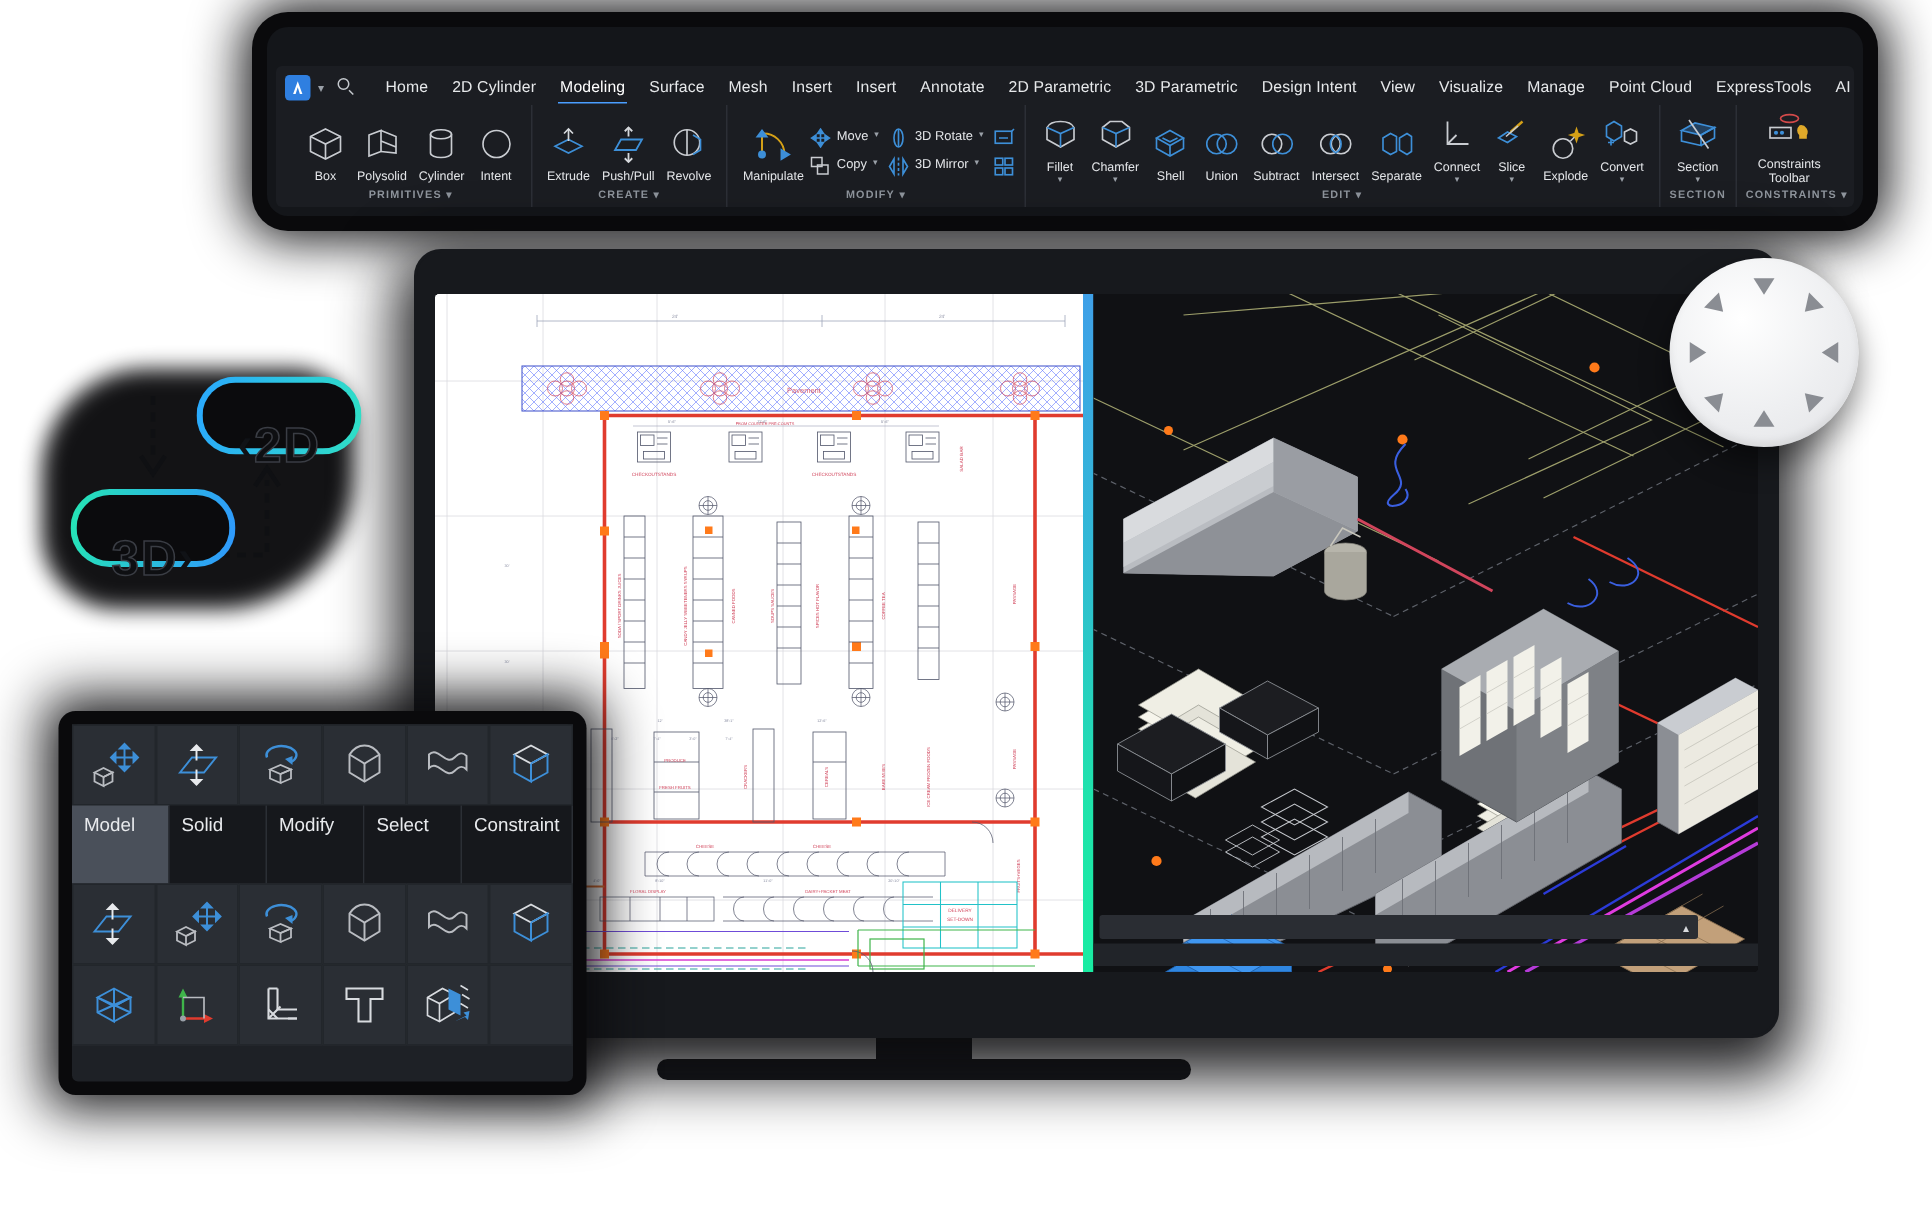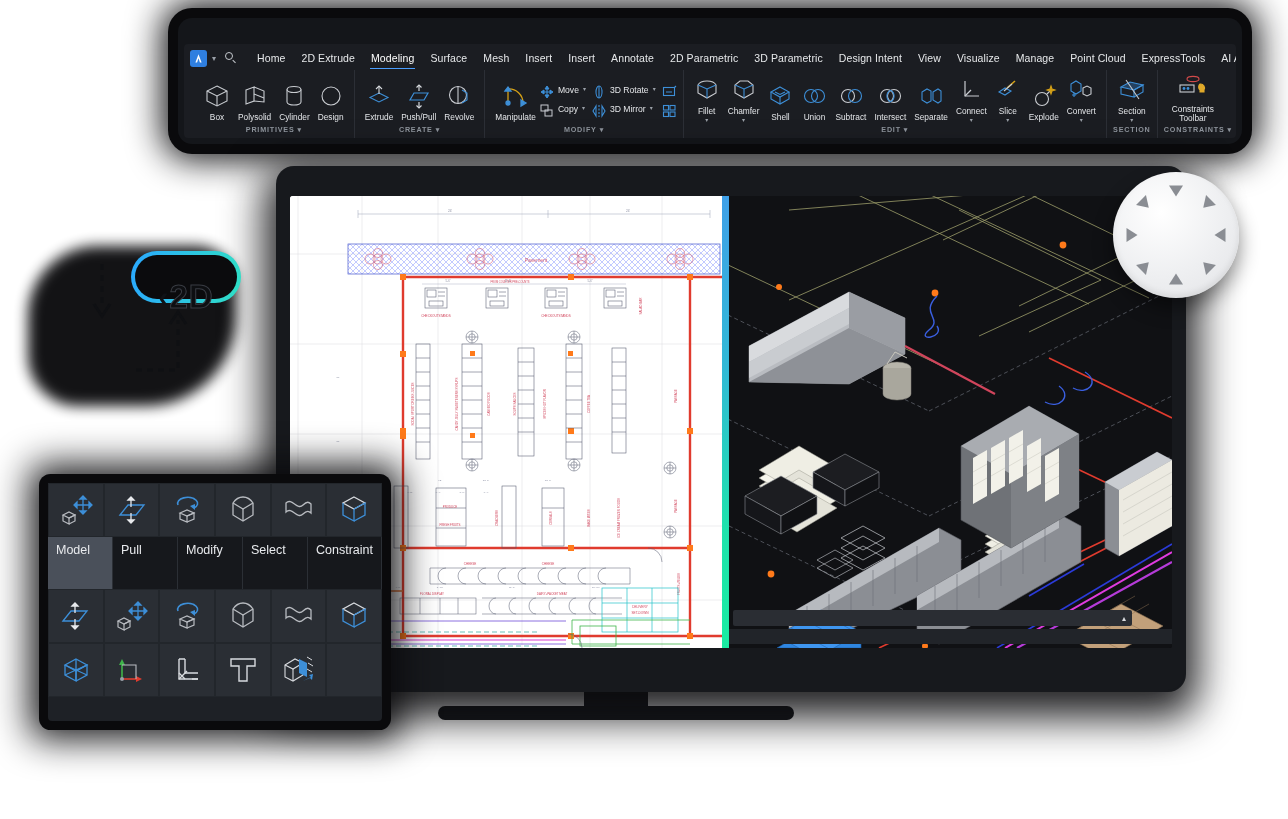--- a/index.html
+++ b/index.html
@@ -151,21 +151,21 @@
           <svg width="11" height="11" viewBox="0 0 11 11">
               <path d="M5.5 1.2 L8.6 9.6 L6.9 9.6 L5.5 5.2 L4.1 9.6 L2.4 9.6 Z" fill="#fff"></path>
             </svg>
         </div>
         <div class="caret-sm">▾</div>
         <div class="searchicon">
             <i></i>
             <b></b>
           </div>
         <div class="mitem">Home</div>
-        <div class="mitem">2D Extrude</div>
+        <div class="mitem">2D Cylinder</div>
         <div class="mitem active">Modeling</div>
         <div class="mitem">Surface</div>
         <div class="mitem">Mesh</div>
         <div class="mitem">Insert</div>
         <div class="mitem">Insert</div>
         <div class="mitem">Annotate</div>
         <div class="mitem">2D Parametric</div>
         <div class="mitem">3D Parametric</div>
         <div class="mitem">Design Intent</div>
         <div class="mitem">View</div>
@@ -210,21 +210,21 @@
                 </svg>
               </div>
               <div class="tx">Cylinder</div>
             </div>
             <div class="btn">
               <div class="ic">
                 <svg width="26" height="26" viewBox="0 0 26 26" fill="none" stroke="#c9ccd1" stroke-width="1.1">
                   <circle cx="13" cy="13" r="9"></circle>
                 </svg>
               </div>
-              <div class="tx">Design</div>
+              <div class="tx">Intent</div>
             </div>
           </div>
           <div class="rlabel">
             <span>PRIMITIVES</span><span class="dd">▾</span>
           </div>
         </div>
 
         <div class="rgroup">
           <div class="rrow">
             <div class="btn">
@@ -1020,20 +1020,24 @@
     </g>
     <path d="M14 46 L22 58 L30 46" fill="none" stroke="#0f1013" stroke-width="3"></path>
     <path d="M90 66 L98 54 L106 66" fill="none" stroke="#0f1013" stroke-width="3"></path>
     <path d="M56 112 L96 112" stroke="#0f1013" stroke-width="3" stroke-dasharray="6 5" fill="none"></path>
   </svg>
 
   <div class="pill" id="pill2d">
     <span class="chev">‹</span>
     <span>2D</span>
   </div>
+  <div class="pill" id="pill3d">
+    <span>3D</span>
+    <span class="chev">›</span>
+  </div>
 
   <div id="solidface">
 
     <div class="sf-grid">
       <div class="sf-cell">
         <svg width="38" height="38" viewBox="0 0 38 38" fill="none">
           <g stroke="#b9bcc1" stroke-width="1.2">
               <path d="M6 24 L12 21 L18 24 L12 27 Z"></path>
               <path d="M6 24 V30 L12 33 V27"></path>
               <path d="M12 27 L18 24 V30 L12 33"></path>
@@ -1085,21 +1089,21 @@
         <svg width="38" height="38" viewBox="0 0 38 38" fill="none">
           <path d="M19 6 L30 12 L19 18 L8 12 Z" stroke="#d8dbdf" stroke-width="1.3"></path>
           <path d="M8 12 V24 L19 30 V18" stroke="#3d8fd8" stroke-width="1.3"></path>
           <path d="M19 18 L30 12 V24 L19 30" stroke="#3d8fd8" stroke-width="1.3"></path>
         </svg>
       </div>
     </div>
 
     <div class="sf-tabs">
       <div class="sf-tab sel">Model</div>
-      <div class="sf-tab">Pull</div>
+      <div class="sf-tab">Solid</div>
       <div class="sf-tab">Modify</div>
       <div class="sf-tab">Select</div>
       <div class="sf-tab">Constraint</div>
     </div>
 
     <div class="sf-row2">
       <div class="sf-cell">
         <svg width="38" height="38" viewBox="0 0 38 38" fill="none">
           <path d="M6 24 L14 14 L30 14 L22 24 Z" stroke="#3d8fd8" stroke-width="1.3"></path>
           <g stroke="#e8eaed" fill="#e8eaed" stroke-width="1.3">

